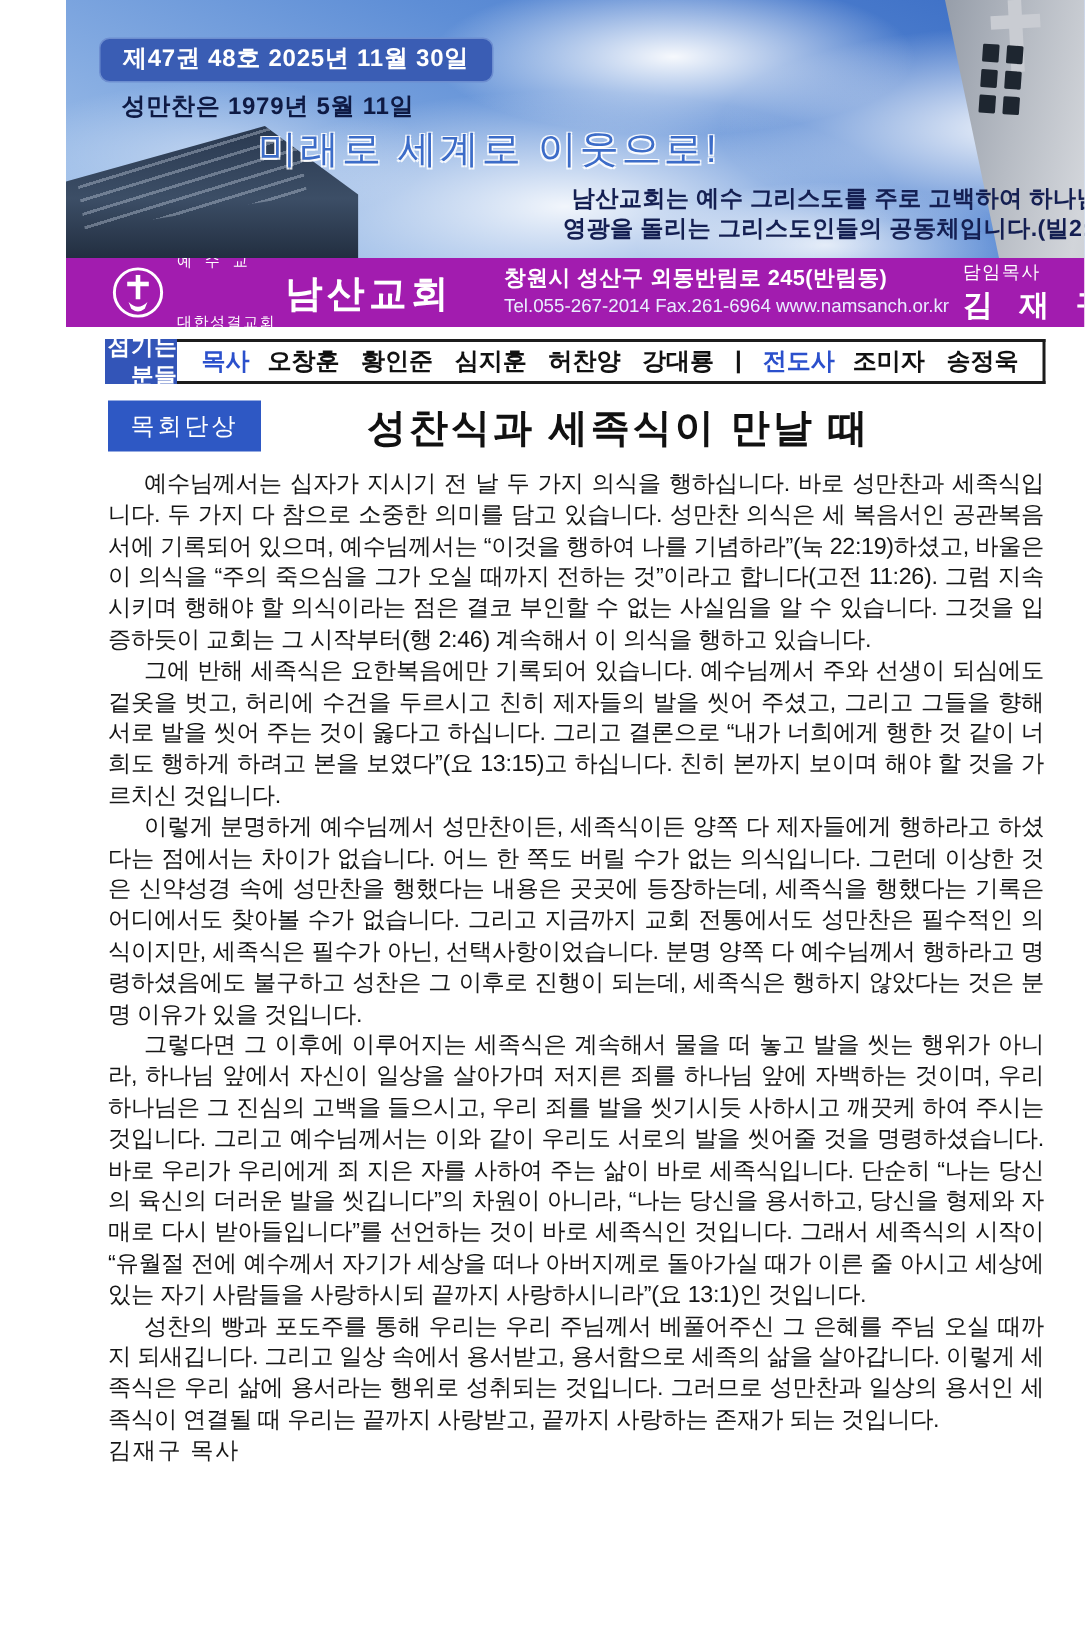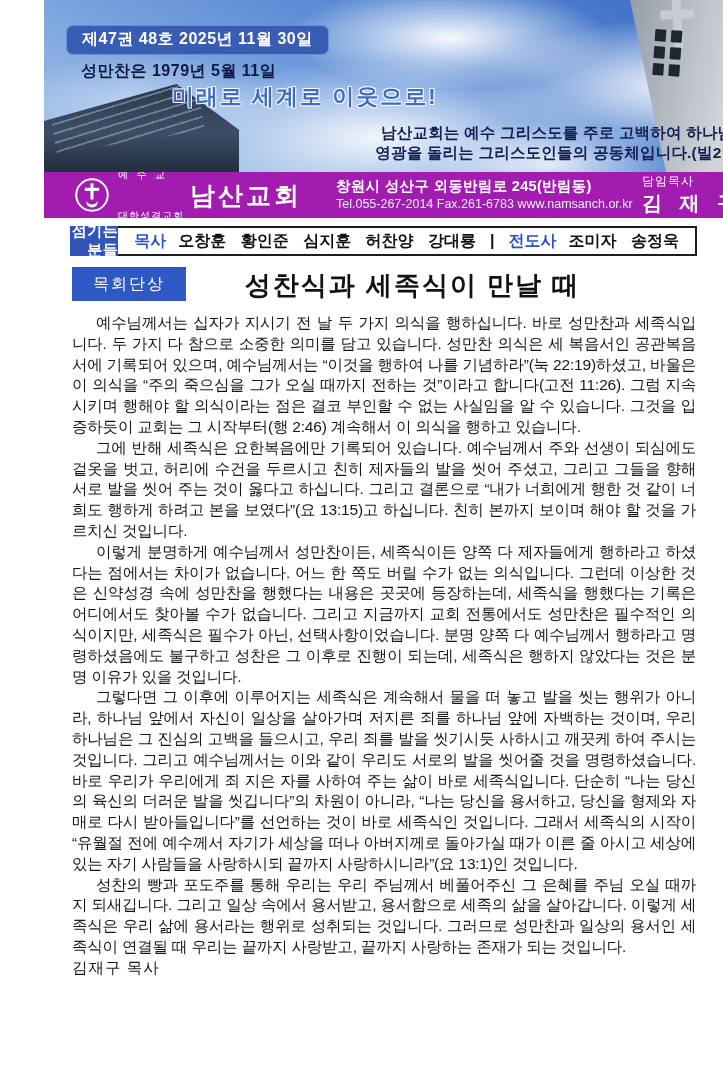--- a/index.html
+++ b/index.html
@@ -32,21 +32,21 @@
   .tower-sign span { background:#1e2630; border-radius:1px; }
   .tower-cross { position:absolute; left:48px; top:0; width:40px; height:48px; transform:rotate(-3deg); }
   .tower-cross .v { position:absolute; left:16px; top:0; width:9px; height:48px; background:#c9ccd2; }
   .tower-cross .h { position:absolute; left:4px; top:10px; width:33px; height:9px; background:#c9ccd2; }
 
   .issue-badge { position:absolute; left:22px; top:25px; padding:3px 15px 4px 15px;
     background:#3a5db4; border:1px solid #6d8ed0; border-radius:7px;
     color:#fff; font-size:16px; font-weight:bold; letter-spacing:.5px; white-space:nowrap; }
   .founded { position:absolute; left:37px; top:61px; color:#0e1a44; font-size:16px;
     font-weight:bold; letter-spacing:.5px; }
-  .slogan { position:absolute; left:128px; top:82px; color:#3c6cc8; font-size:22px; font-weight:bold;
+  .slogan { position:absolute; left:128px; top:82px; color:#3c6cc8; font-size:26px; font-weight:normal;
     letter-spacing:2px;
     text-shadow:-1px -1px 0 rgba(255,255,255,.85), 1px -1px 0 rgba(255,255,255,.85),
                 -1px 1px 0 rgba(255,255,255,.85), 1px 1px 0 rgba(255,255,255,.85); }
   .mission { position:absolute; right:18px; top:123px; text-align:right; color:#141f52;
     font-size:15.5px; font-weight:bold; line-height:1.28; letter-spacing:.2px; }
 
   
   .header-bar { width:723px; height:46px; background:#a21caf; display:flex; align-items:center;
     padding:0 18px 0 30px; color:#fff; }
   .logo { width:36px; height:36px; flex:0 0 auto; }
@@ -64,21 +64,21 @@
   .servants-label { width:104px; background:#3355b8; color:#fff; font-size:15px; font-weight:bold;
     display:flex; align-items:center; justify-content:center; letter-spacing:.5px; }
   .servants-box { flex:1; border:2px solid #1c1c1c; border-left:none; display:flex; align-items:center;
     padding:0 16px; font-size:16px; font-weight:bold; color:#111; gap:12px; white-space:nowrap; }
   .servants-box .role { color:#2b50cc; }
   .servants-box .names { word-spacing:10px; }
   .servants-box .divider { margin:0 2px; }
 
   
   .column-head { position:relative; height:36px; margin-top:11px; }
-  .column-badge { position:absolute; left:28px; top:0; width:114px; height:34px; background:#2e58c4;
+  .column-badge { position:absolute; left:28px; top:0; width:102px; height:34px; background:#2e58c4;
     color:#fff; font-size:16px; letter-spacing:2px; display:flex; align-items:center; justify-content:center; }
   .column-title { position:absolute; left:0; right:0; top:0; height:36px; padding-left:58px;
     text-align:center; font-size:26px; font-weight:bold; color:#111; letter-spacing:2px; line-height:36px; }
 
   
   .article { margin:10px 27px 0 28px; font-size:15.5px; line-height:20.8px; color:#161616;
     text-align:justify; letter-spacing:-0.2px; }
   .article p { text-indent:24px; }
   .signature { text-align:left; font-size:15.5px; color:#161616; letter-spacing:1px; }
 </style>
@@ -124,21 +124,21 @@
         <path d="M13 27 q7 7 14 0 l-2 5 q-5 4 -10 0 z" fill="#ffffff"></path>
       </svg>
     </div>
     <div class="denom">
       <div>예  수  교</div>
       <div>대한성결교회</div>
     </div>
     <div class="church-name">남산교회</div>
     <div class="addr-block">
       <div class="addr">창원시 성산구 외동반림로 245(반림동)</div>
-      <div class="contact">Tel.055-267-2014 Fax.261-6783 www.namsanch.or.kr</div>
+      <div class="contact">Tel.055-267-2014 Fax.261-6964 www.namsanch.or.kr</div>
     </div>
     <div class="pastor-block">
       <div class="pastor-title">담임목사</div>
       <div class="pastor-name">김 재 구</div>
     </div>
   </div>
 
   <div class="servants-row">
     <div class="servants-label">섬기는 분들</div>
     <div class="servants-box">

